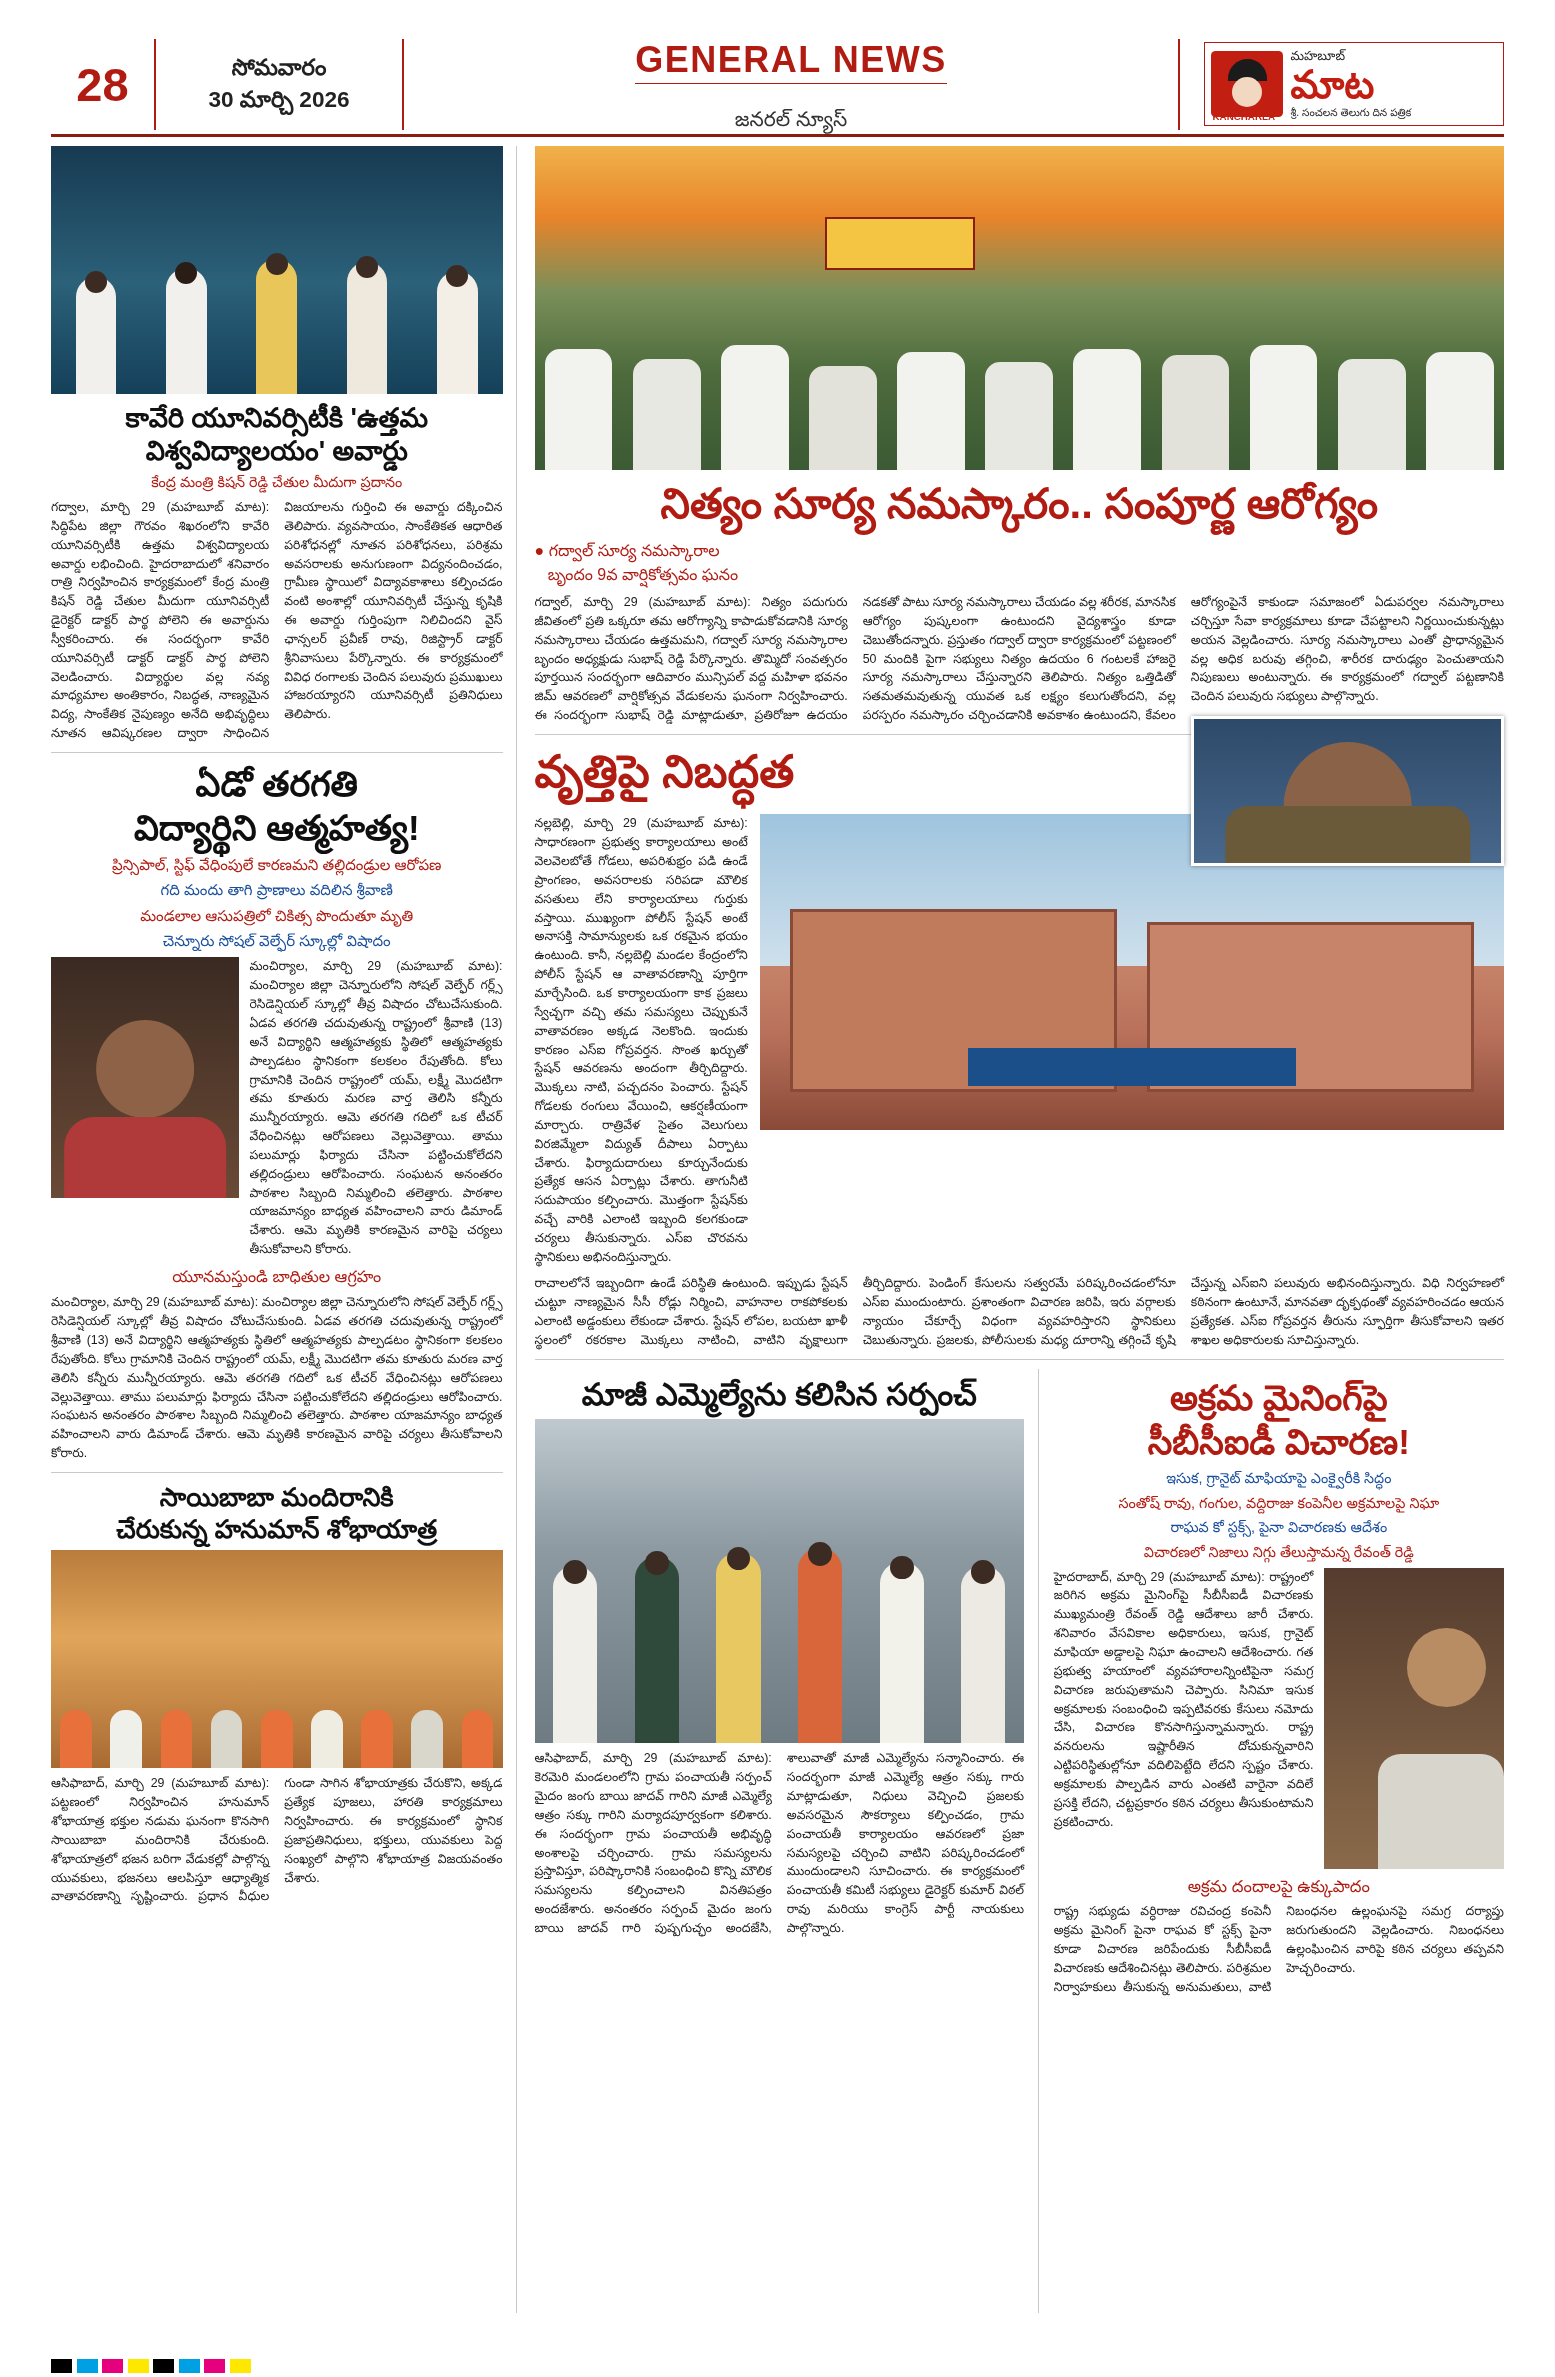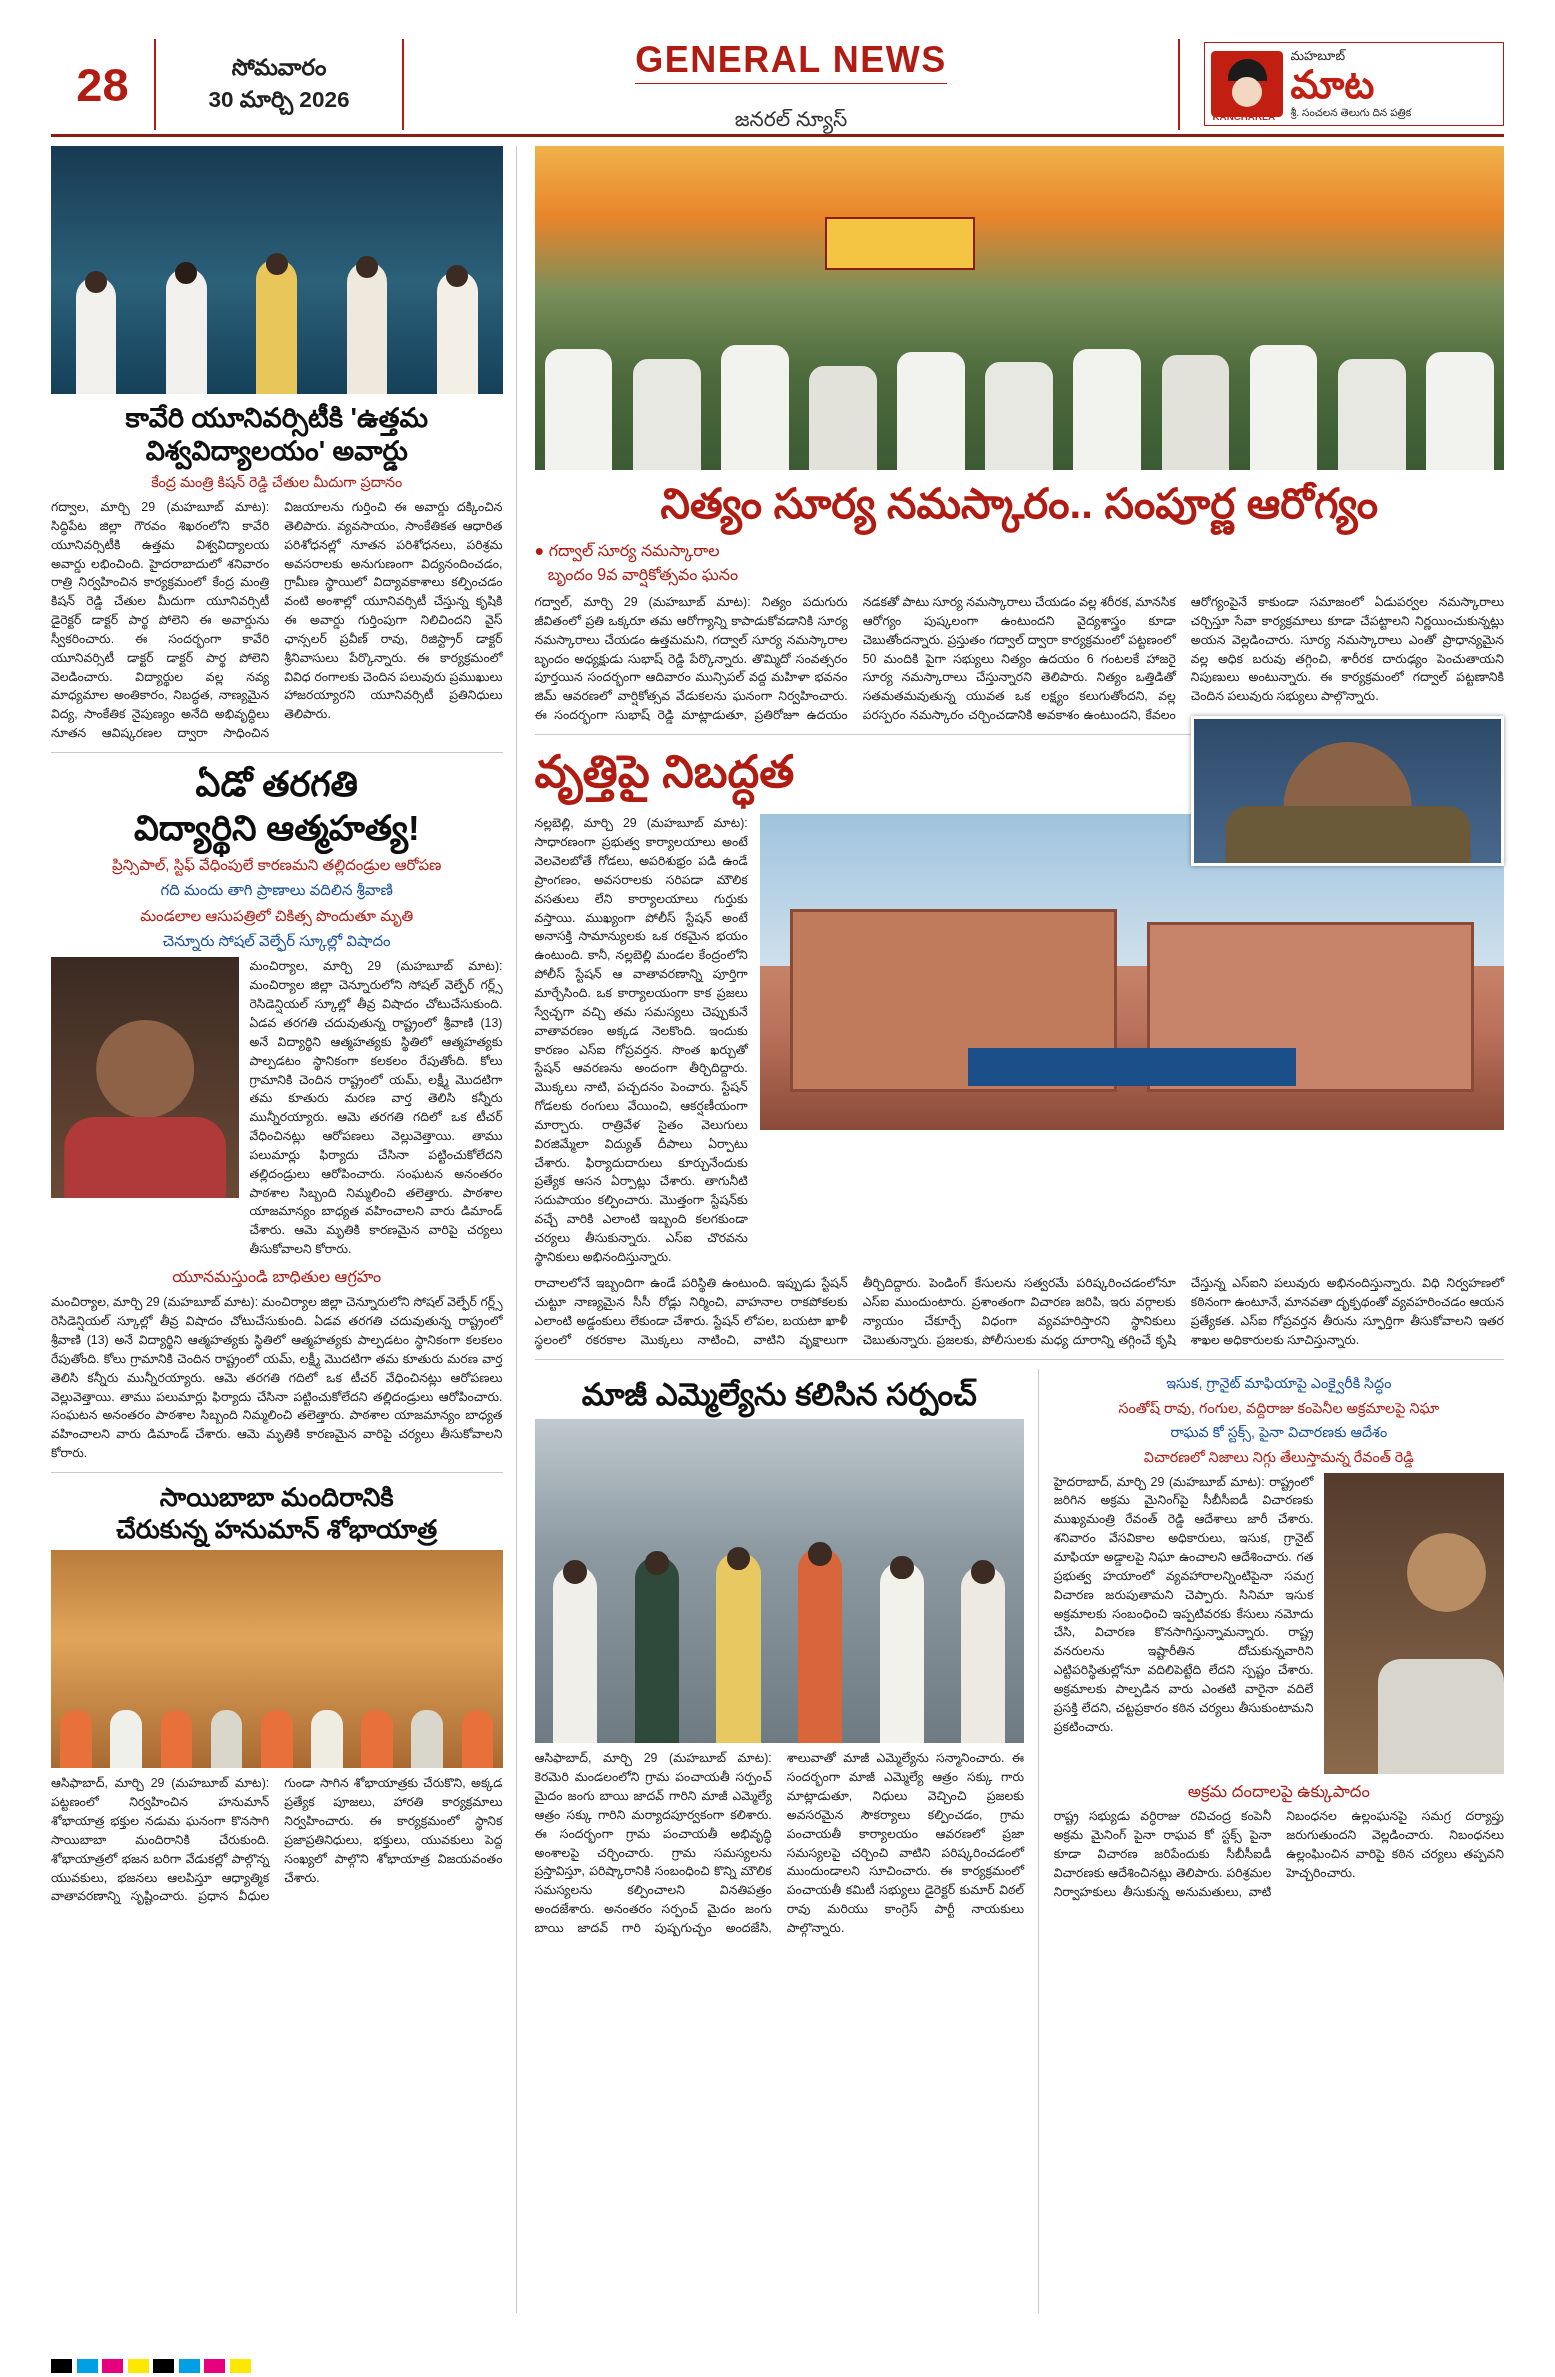--- a/index.html
+++ b/index.html
@@ -329,20 +329,24 @@
                 </div>
               <div class="p" style="height:78%;background:#eceae2">
                   <div class="head"></div>
                 </div>
             </div>
           </div>
           <div class="body-text twocol" style="margin-top:6px;">ఆసిఫాబాద్, మార్చి 29 (మహబూబ్ మాట): కెరమెరి మండలంలోని గ్రామ పంచాయతీ సర్పంచ్ మైదం జంగు బాయి జాదవ్ గారిని మాజీ ఎమ్మెల్యే ఆత్రం సక్కు గారిని మర్యాదపూర్వకంగా కలిశారు. ఈ సందర్భంగా గ్రామ పంచాయతీ అభివృద్ధి అంశాలపై చర్చించారు. గ్రామ సమస్యలను ప్రస్తావిస్తూ, పరిష్కారానికి సంబంధించి కొన్ని మౌలిక సమస్యలను కల్పించాలని వినతిపత్రం అందజేశారు. అనంతరం సర్పంచ్ మైదం జంగు బాయి జాదవ్ గారి పుష్పగుచ్ఛం అందజేసి, శాలువాతో మాజీ ఎమ్మెల్యేను సన్మానించారు. ఈ సందర్భంగా మాజీ ఎమ్మెల్యే ఆత్రం సక్కు గారు మాట్లాడుతూ, నిధులు వెచ్చించి ప్రజలకు అవసరమైన సౌకర్యాలు కల్పించడం, గ్రామ పంచాయతీ కార్యాలయం ఆవరణలో ప్రజా సమస్యలపై చర్చించి వాటిని పరిష్కరించడంలో ముందుండాలని సూచించారు. ఈ కార్యక్రమంలో పంచాయతీ కమిటీ సభ్యులు డైరెక్టర్ కుమార్ విఠల్ రావు మరియు కాంగ్రెస్ పార్టీ నాయకులు పాల్గొన్నారు.</div>
         </div>
 
         <div style="flex:1;">
+          <h2 class="headline" style="font-size:35px;color:#b01c12;">
+            <span>అక్రమ మైనింగ్‌పై</span><br>
+            <span>సీబీసీఐడీ విచారణ!</span>
+          </h2>
           <div class="kicker blue" style="font-size:14.3px;">ఇసుక, గ్రానైట్ మాఫియాపై ఎంక్వైరీకి సిద్ధం</div>
           <div class="kicker" style="font-size:14.3px;">సంతోష్ రావు, గంగుల, వద్దిరాజు కంపెనీల అక్రమాలపై నిఘా</div>
           <div class="kicker blue" style="font-size:14.3px;">రాఘవ కో స్టక్స్, పైనా విచారణకు ఆదేశం</div>
           <div class="kicker" style="font-size:14.3px;">విచారణలో నిజాలు నిగ్గు తేలుస్తామన్న రేవంత్ రెడ్డి</div>
 
           <div style="display:flex;gap:10.5px;margin-top:6px;">
             <div class="body-text" style="flex:1;">హైదరాబాద్, మార్చి 29 (మహబూబ్ మాట): రాష్ట్రంలో జరిగిన అక్రమ మైనింగ్‌పై సీబీసీఐడీ విచారణకు ముఖ్యమంత్రి రేవంత్ రెడ్డి ఆదేశాలు జారీ చేశారు. శనివారం వేసవికాల అధికారులు, ఇసుక, గ్రానైట్ మాఫియా అడ్డాలపై నిఘా ఉంచాలని ఆదేశించారు. గత ప్రభుత్వ హయాంలో వ్యవహారాలన్నింటిపైనా సమగ్ర విచారణ జరుపుతామని చెప్పారు. సినిమా ఇసుక అక్రమాలకు సంబంధించి ఇప్పటివరకు కేసులు నమోదు చేసి, విచారణ కొనసాగిస్తున్నామన్నారు. రాష్ట్ర వనరులను ఇష్టారీతిన దోచుకున్నవారిని ఎట్టిపరిస్థితుల్లోనూ వదిలిపెట్టేది లేదని స్పష్టం చేశారు. అక్రమాలకు పాల్పడిన వారు ఎంతటి వారైనా వదిలే ప్రసక్తి లేదని, చట్టప్రకారం కఠిన చర్యలు తీసుకుంటామని ప్రకటించారు.</div>
             <div class="photo img-cm" style="width:40%;flex:none;">
               <div style="position:absolute;left:46%;top:20%;width:44%;padding-top:44%;background:#b98d64;border-radius:50%;"></div>
               <div style="position:absolute;left:30%;bottom:0;width:70%;height:38%;background:#d8d5cd;border-radius:22.6px 22.6px 0 0;"></div>

